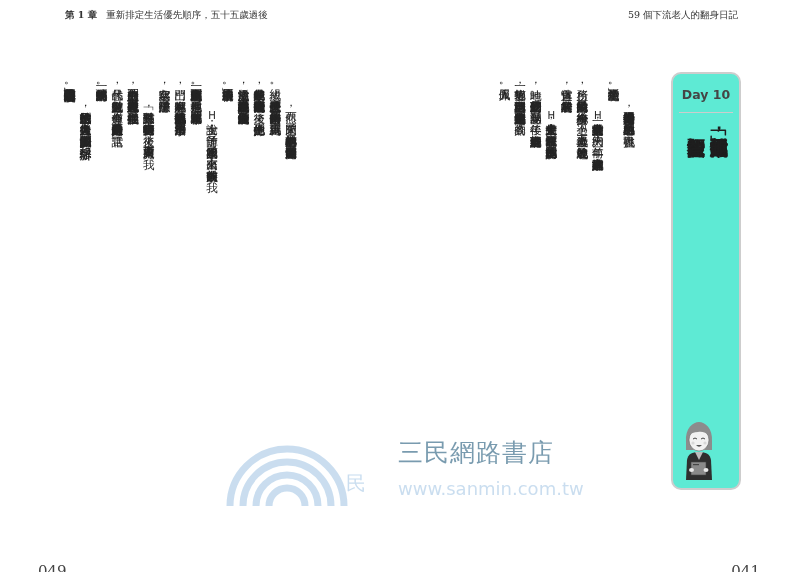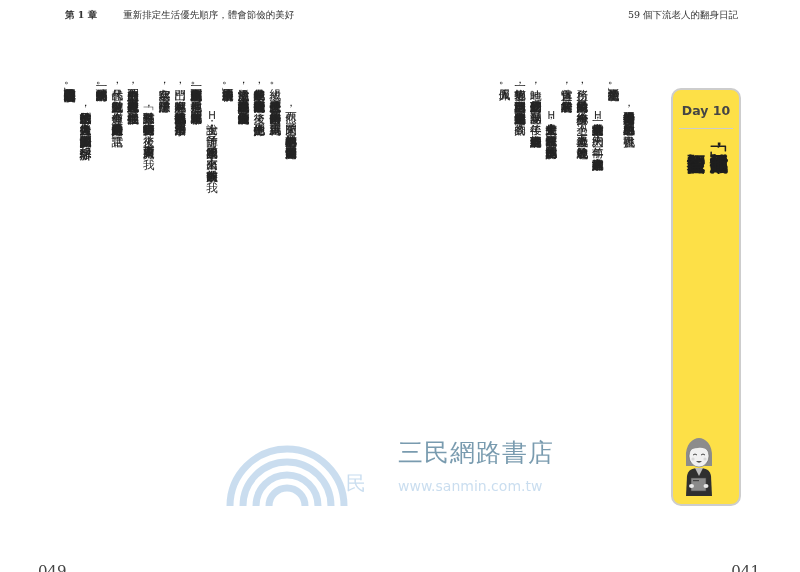--- a/index.html
+++ b/index.html
@@ -11,21 +11,21 @@
     }
     .page { position: absolute; top: 0; height: 572px; }
     .page-left { left: 0; width: 400px; }
     .page-right { left: 400px; width: 400px; }
 
     .running-head {
       position: absolute; top: 9px; font-size: 9.5px; color: #333; white-space: nowrap;
     }
     .running-head.left { left: 65px; }
     .running-head.right { right: 62px; }
-    .chapter-label { font-weight: bold; margin-right: 26px; }
+    .chapter-label { font-weight: bold; margin-right: 9px; }
 
     .page-number {
       position: absolute; top: 550px; font-size: 15px; color: #444; margin-top: 12px;
     }
     .page-number.left { left: 38px; }
     .page-number.right { right: 40px; }
 
     .text-block {
       position: absolute;
       writing-mode: vertical-rl;
@@ -34,22 +34,22 @@
     }
     .text-block.left { left: 61px; top: 80px; width: 237px; height: 418px; }
     .text-block.right { left: 496px; top: 80px; width: 140px; height: 418px; }
     .text-block.left .col { line-height: 15.8px; }
     .text-block.right .col { line-height: 15.55px; }
     .col { white-space: nowrap; }
     .col.indent { padding-top: 2em; }
     .em { font-weight: bold; font-family: "DejaVu Sans", "Liberation Sans", sans-serif; }
 
     .day-box {
-      position: absolute; left: 671px; top: 88px; width: 66px; height: 414px;
-      border: 2px solid #cdcdcd; border-radius: 10px; background: #fde047;
+      position: absolute; left: 671px; top: 72px; width: 66px; height: 414px;
+      border: 2px solid #cdcdcd; border-radius: 10px; background: #5eead4;
     }
     .day-label {
       position: absolute; top: 13px; left: 0; right: 0; text-align: center;
       font-family: "DejaVu Sans", "Liberation Sans", sans-serif;
       font-size: 12.5px; font-weight: bold; color: #454545;
     }
     .day-sep {
       position: absolute; top: 38px; left: 6px; right: 6px; height: 0;
       border-top: 1px solid #cccccc;
     }
@@ -64,30 +64,30 @@
     .watermark { position: absolute; left: 222px; top: 436px; width: 360px; height: 70px; opacity: 0.55; }
     .wm-arcs { position: absolute; left: 0; top: 0; }
     .wm-logo-char {
       position: absolute; left: 124px; top: 34px; font-size: 20px; color: #9fc3e3;
     }
     .wm-store {
       position: absolute; left: 176px; top: 0px; font-size: 25px; color: #0c4a6e;
       letter-spacing: 1px; white-space: nowrap;
     }
     .wm-url {
-      position: absolute; left: 176px; top: 42px; font-size: 14px; color: #9fc3e3;
+      position: absolute; left: 176px; top: 42px; font-size: 18px; color: #9fc3e3;
       font-family: "DejaVu Sans", "Liberation Sans", sans-serif; white-space: nowrap;
     }
   </style>
 </head>
 <body>
 
 <div class="page page-left">
   <div class="running-head left">
-    <span class="chapter-label">第 1 章</span><span>重新排定生活優先順序，體會節儉的美好</span>
+    <span class="chapter-label">第 1 章</span><span>重新排定生活優先順序，五十五歲過後</span>
   </div>
   <div class="page-number left">049</div>
 </div>
 
 <div class="text-block left">
   <div class="col indent">然而，問題來了。她心目中的夢幻鄉村生活，剛開始竟由一連串的驚慌與困惑</div>
   <div class="col">組成。過去想買什麼或缺了什麼，只要去二十四小時營業的超市，馬上就買得到。</div>
   <div class="col">但是她在岐阜的新家，卻要開車才能抵達最近的便利商店。後來，她把不方便的生</div>
   <div class="col">活當成樂趣，現在的她已經可以毫不在意地笑著說，自己能夠徹底做到「缺了什麼</div>
   <div class="col">就用手邊的東西湊合」。</div>

